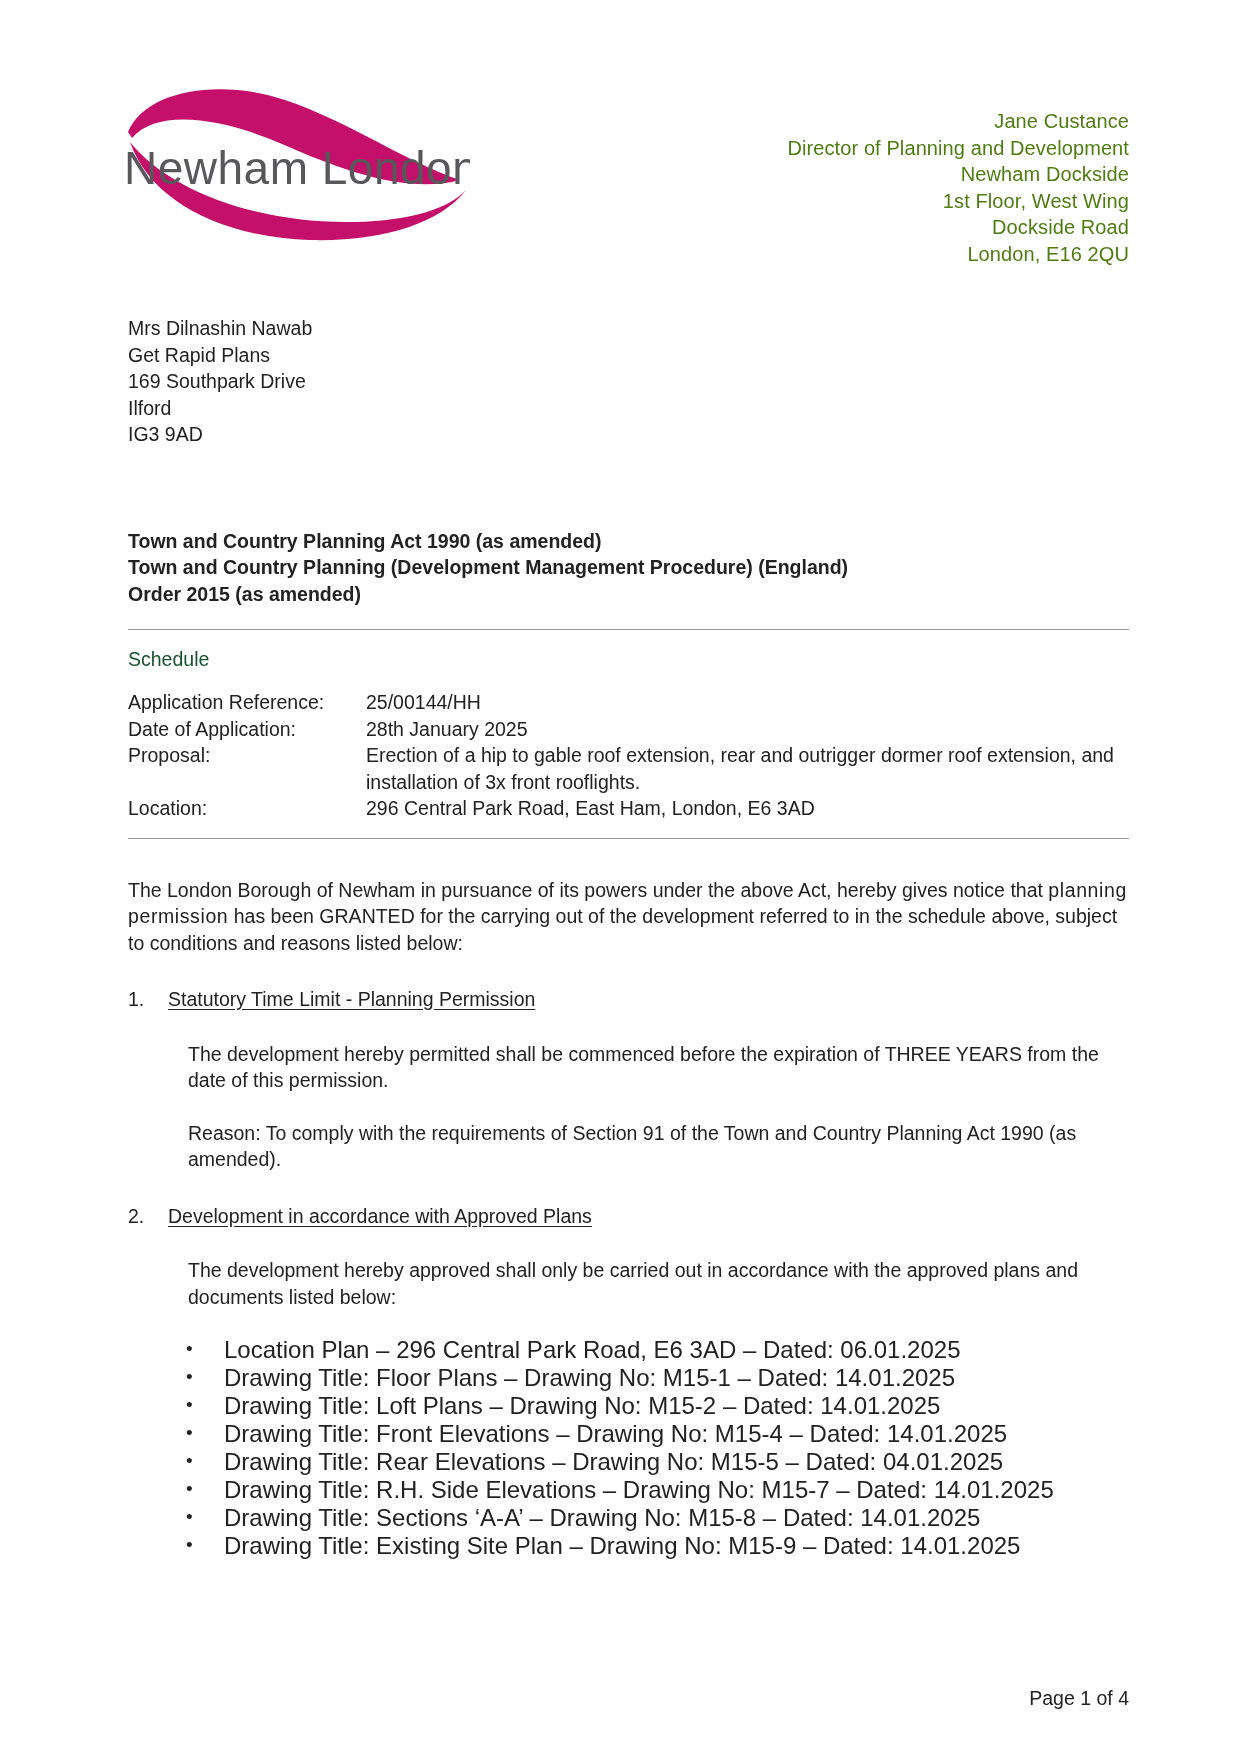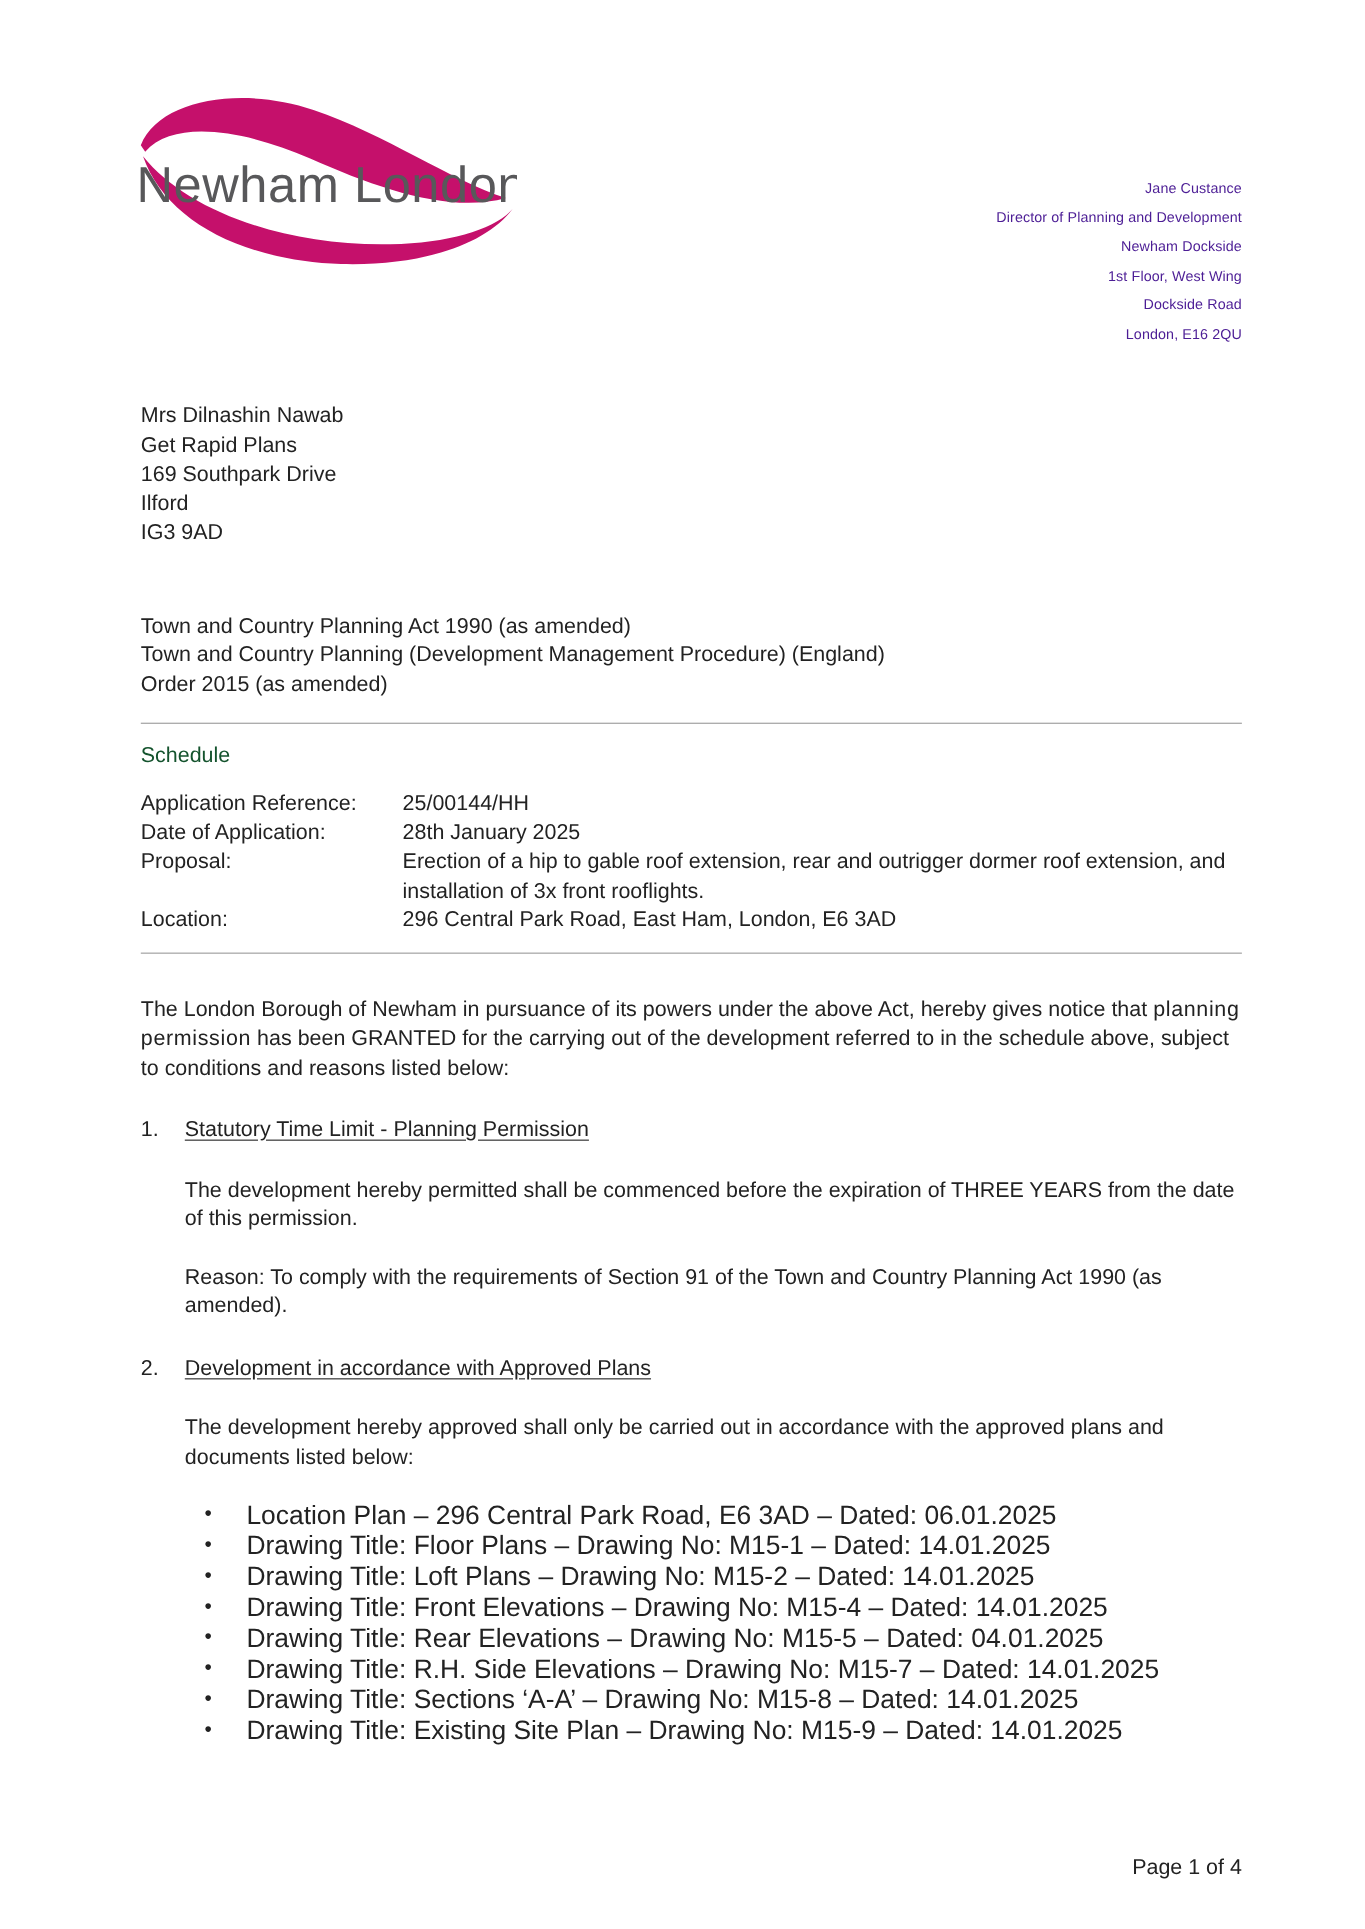--- a/index.html
+++ b/index.html
@@ -34,41 +34,42 @@
     position: relative;
     width: 360px;
     height: 170px;
     margin-left: -18px;
     margin-top: 6px;
   }
   .logo-wrap svg { display: block; }
 
   .sender-block {
     text-align: right;
-    font-size: 13px;
-    line-height: 26.5px;
-    color: #4c1d95;
-    margin-top: 92px;
+    font-size: 20px;
+    line-height: 26.5px;
+    color: #4d7c0f;
+    margin-top: 42px;
     letter-spacing: 0.1px;
   }
 
   
   .recipient {
     margin-top: 48px;
     font-size: 19.5px;
     line-height: 26.5px;
     color: #222;
   }
 
   
   .acts {
-    margin-top: 58px;
-    font-size: 19.5px;
-    line-height: 26.5px;
-    color: #222;
+    margin-top: 80px;
+    font-size: 19.5px;
+    line-height: 26.5px;
+    color: #222;
+    font-weight: bold;
   }
 
   
   .rule {
     border: 0;
     border-top: 1px solid #9a9a9a;
     margin: 22px 0 0 0;
     width: 100%;
   }
 
@@ -122,21 +123,21 @@
   .cond-num {
     width: 40px;
     flex: 0 0 40px;
   }
   .cond-head {
     text-decoration: underline;
     text-underline-offset: 3px;
   }
   .cond-body {
     margin-top: 28px;
-    margin-left: 40px;
+    margin-left: 60px;
     font-size: 19.5px;
     line-height: 26.5px;
     color: #222;
   }
   .cond-body p { margin: 0 0 0 0; }
   .cond-body p + p { margin-top: 26px; }
 
   ul.plans {
     margin: 26px 0 0 40px;
     padding: 0;

